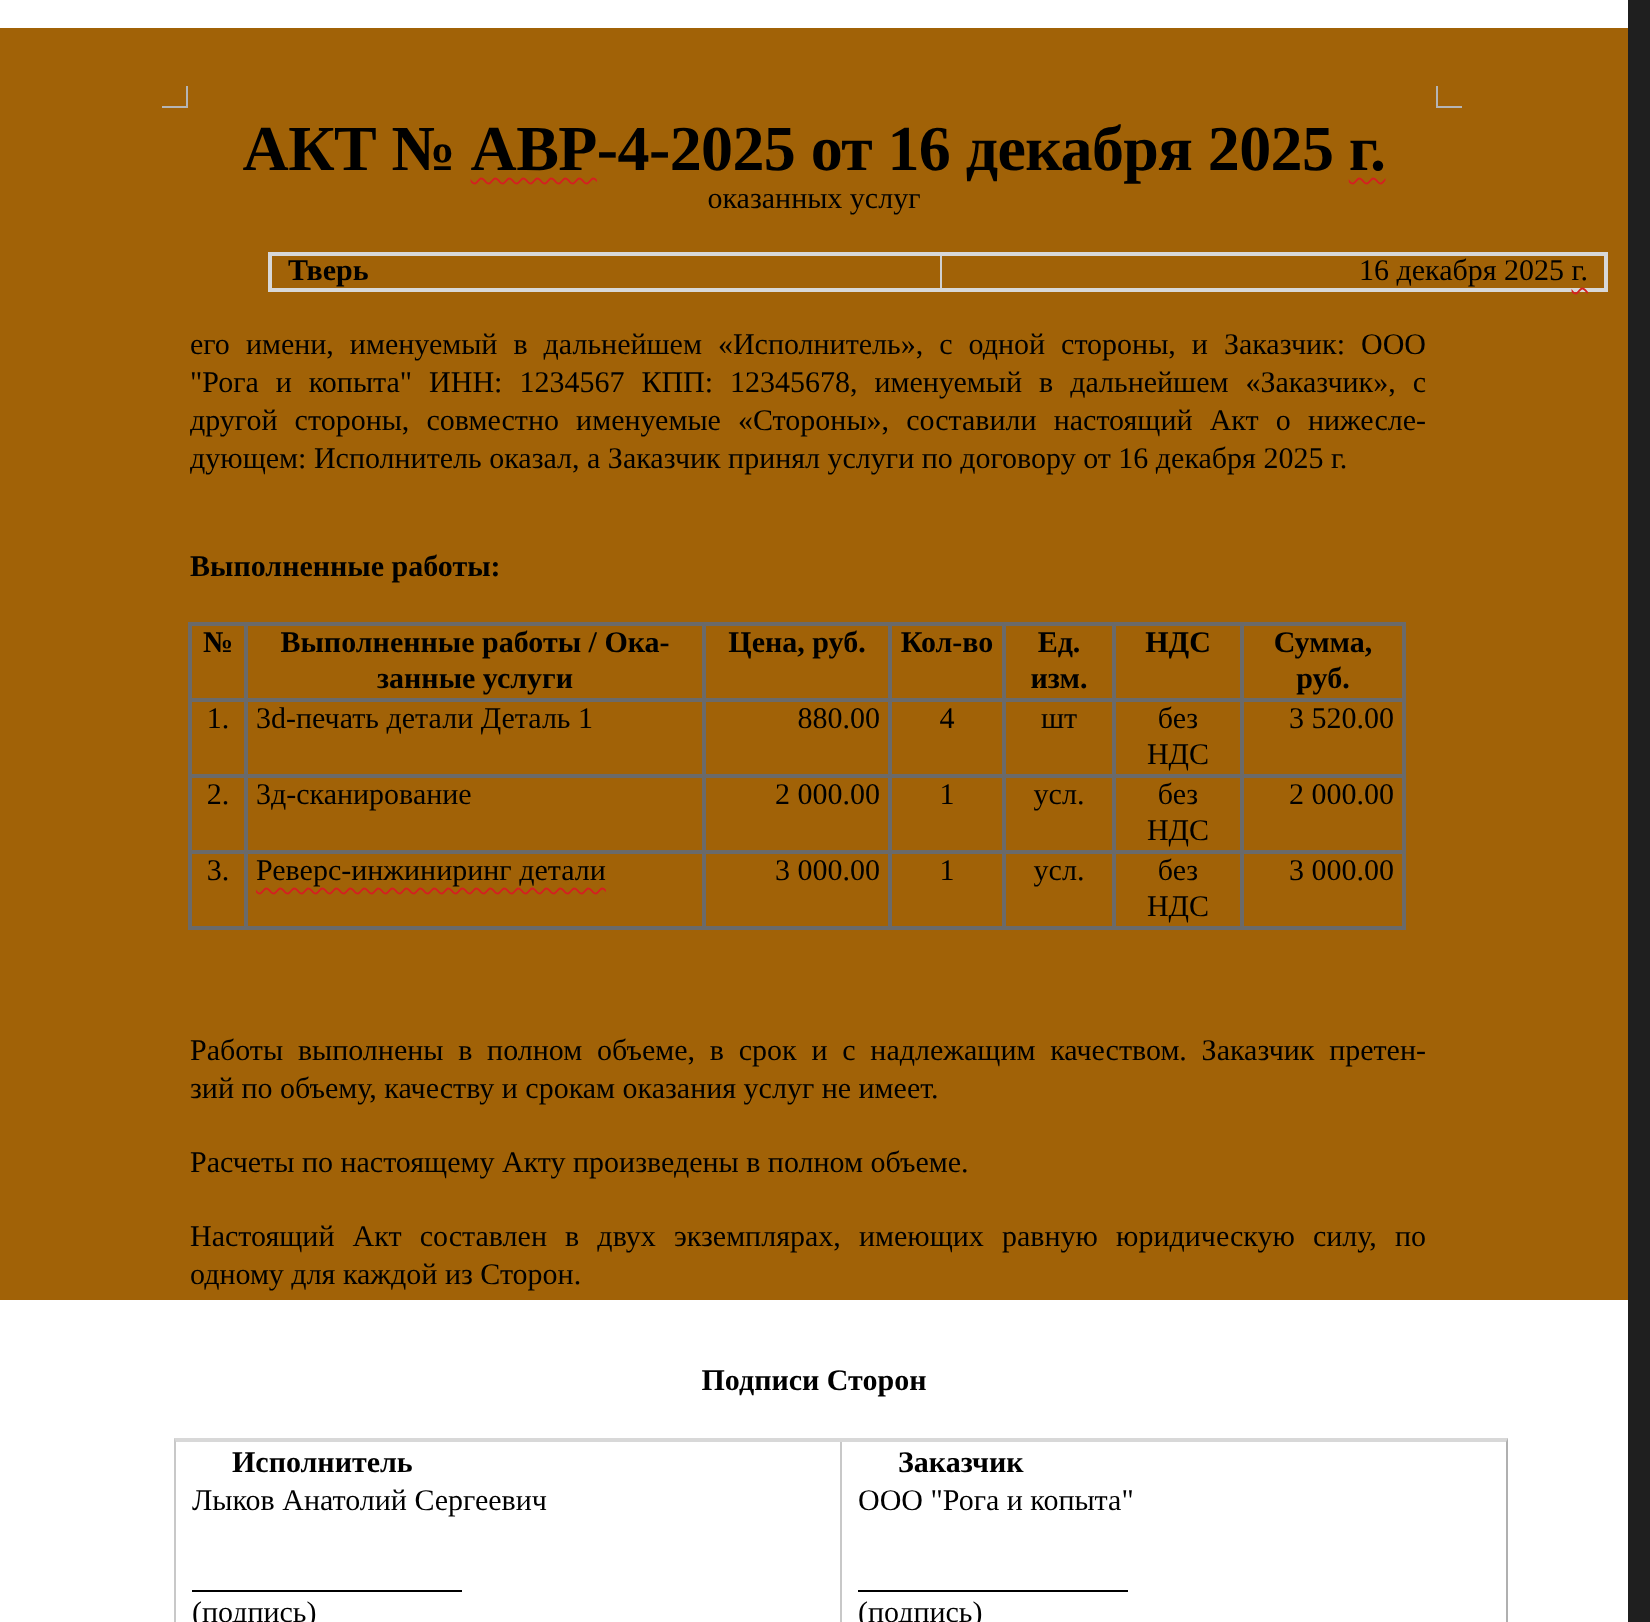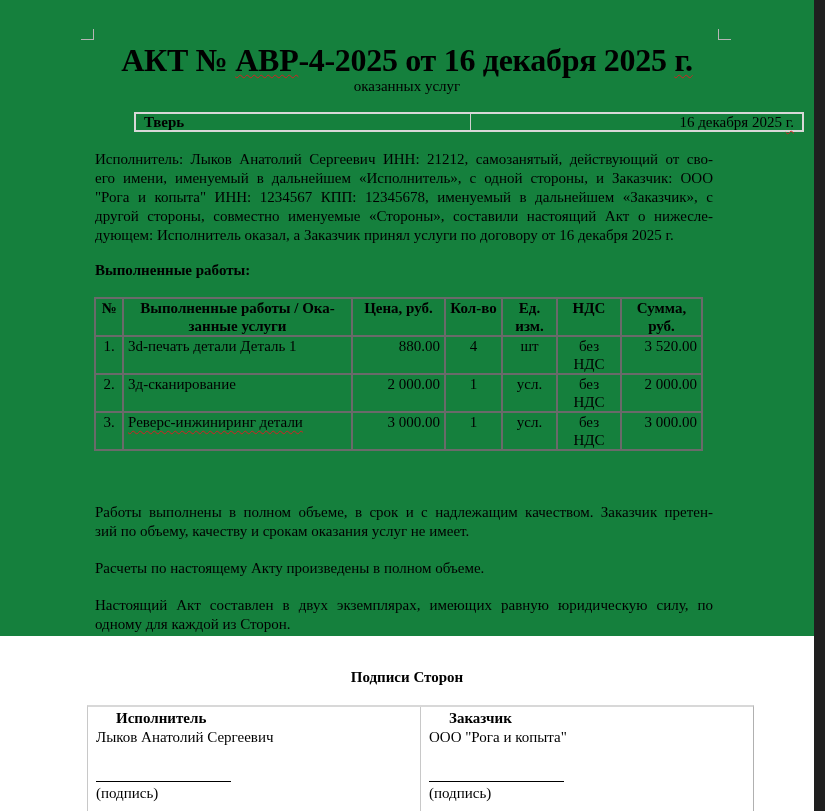--- a/index.html
+++ b/index.html
@@ -2,21 +2,21 @@
 <html><head>
 <meta charset="utf-8">
 <style>
   html, body { margin: 0; padding: 0; }
   body {
     width: 825px; height: 811px; overflow: hidden; position: relative;
     background: #ffffff;
     font-family: "Liberation Serif", "DejaVu Serif", serif;
     color: #000;
   }
-  .page { position: absolute; left: 0; top: 0; width: 814px; height: 636px; background: #15803d; }
+  .page { position: absolute; left: 0; top: 14px; width: 814px; height: 636px; background: #a16207; }
   .scrollbar { position: absolute; left: 814px; top: 0; width: 11px; height: 811px; background: #1f1f1f; }
   .corner { position: absolute; width: 12px; height: 10px; }
   .corner-tl { left: 81px; top: 29px; border-right: 1px solid #b5b5b5; border-bottom: 1px solid #b5b5b5; }
   .corner-tr { left: 718px; top: 29px; border-left: 1px solid #b5b5b5; border-bottom: 1px solid #b5b5b5; }
 
   .title {
     position: absolute; left: 0; width: 814px; top: 40px; text-align: center;
     font-size: 32px; font-weight: bold; letter-spacing: -0.3px; line-height: 40px;
   }
   .subtitle {
@@ -88,21 +88,20 @@
     <span>АКТ № </span><span class="squig">АВР</span><span>-4-2025 от 16 декабря 2025 </span><span class="squig">г.</span>
   </div>
   <div class="subtitle">оказанных услуг</div>
 
   <div class="place-table">
     <div class="place-city">Тверь</div>
     <div class="place-date"><span>16 декабря 2025 </span><span class="squig">г.</span></div>
   </div>
 
   <div class="para" style="top:150px;">
-    <span class="line">Исполнитель: Лыков Анатолий Сергеевич ИНН: 21212, самозанятый, действующий от сво-</span>
     <span class="line">его имени, именуемый в дальнейшем «Исполнитель», с одной стороны, и Заказчик: ООО</span>
     <span class="line">"Рога и копыта" ИНН: 1234567 КПП: 12345678, именуемый в дальнейшем «Заказчик», с</span>
     <span class="line">другой стороны, совместно именуемые «Стороны», составили настоящий Акт о нижесле-</span>
     <span class="line last">дующем: Исполнитель оказал, а Заказчик принял услуги по договору от 16 декабря 2025 г.</span>
   </div>
 
   <div class="para bold" style="top:261px;">Выполненные работы:</div>
 
   <table class="works-table">
     <tbody>

